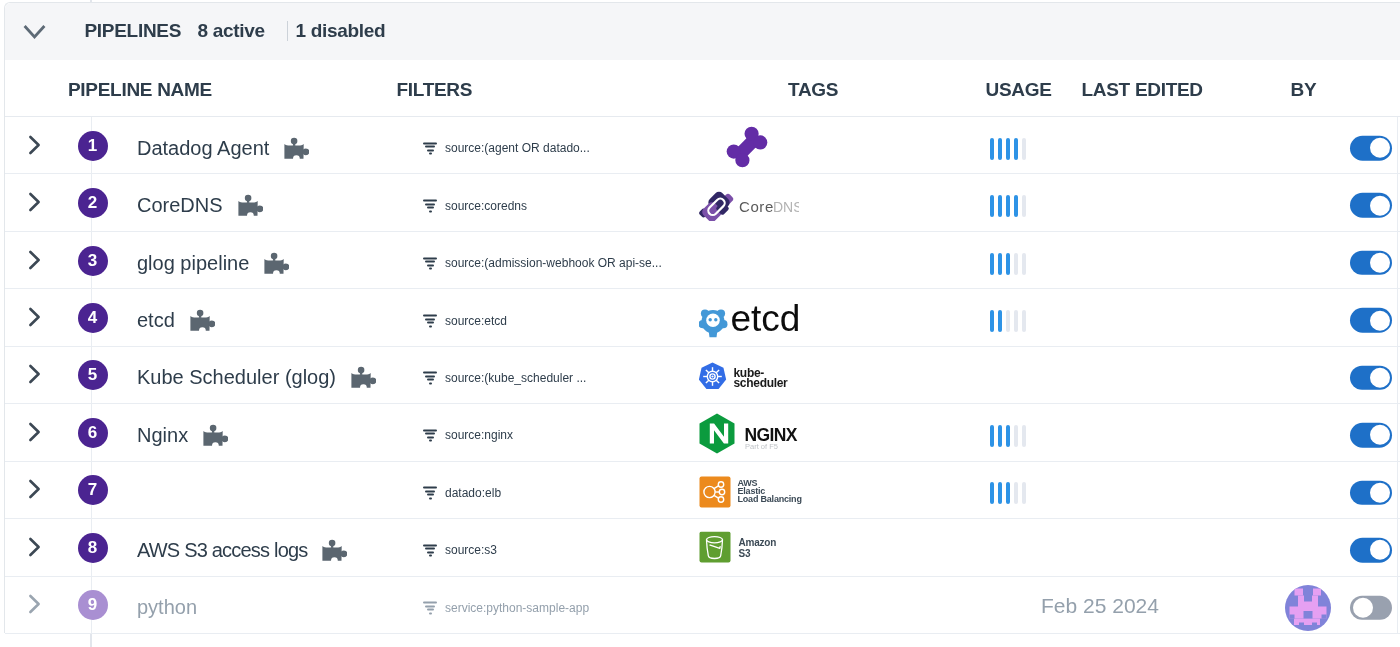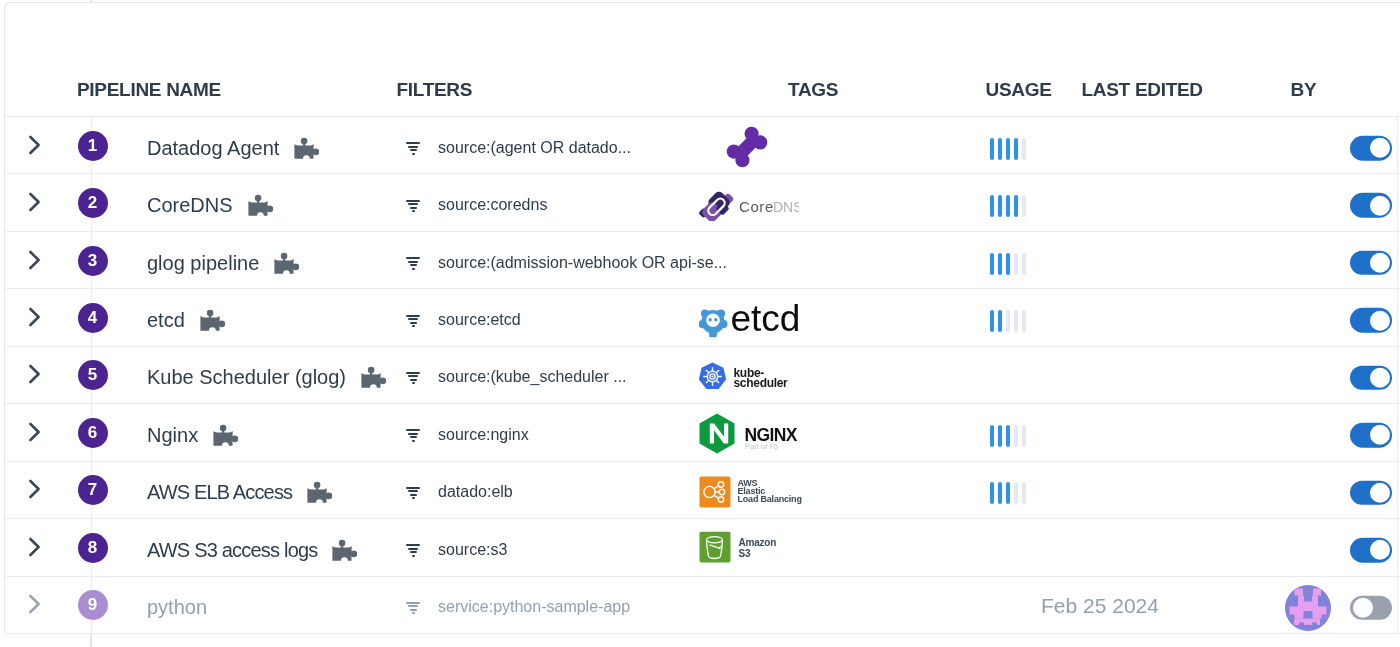--- a/index.html
+++ b/index.html
@@ -18,25 +18,25 @@
 #colhead { position:absolute; left:0; top:57px; width:100%; height:57px; background:#fff; border-bottom:1px solid #e6eaef; }
 #colhead span { position:absolute; top:19px; font-size:19px; font-weight:bold; color:#2e3d4b; letter-spacing:-0.3px; }
 #rows { position:absolute; left:0; top:114px; width:100%; }
 .row { position:relative; width:100%; height:57.44px; border-bottom:1px solid #e9edf2; background:#fff; }
 .row .vline { position:absolute; left:86px; top:0; bottom:0; width:1px; background:#e9edf2; }
 .row .vline2 { position:absolute; left:1392px; top:0; bottom:0; width:1px; background:#e9edf2; }
 .chev { position:absolute; left:23px; top:calc(50% + 1.5px); transform:translateY(-50%); }
 .badge { position:absolute; left:72.5px; top:calc(50% + 0.5px); transform:translateY(-50%); width:30px; height:30px; border-radius:50%;
   background:#4b2491; color:#fff; font-size:17px; font-weight:bold; display:flex; align-items:center; justify-content:center; z-index:2;}
 .row.dis .badge { background:#a98fd2; }
-.name { position:absolute; left:142px; top:calc(50% + 2.5px); transform:translateY(-50%); display:flex; align-items:center; gap:14px;
+.name { position:absolute; left:132px; top:calc(50% + 2.5px); transform:translateY(-50%); display:flex; align-items:center; gap:14px;
   font-size:20px; color:#2e3d4b; white-space:nowrap; }
 .row.dis .name { color:#94a0ac;justify-content:center; }
-.filter { position:absolute; left:401px; top:calc(50% + 2.5px); transform:translateY(-50%); display:flex; align-items:center; gap:18px;
-  font-size:16px; color:#2e3d4b; white-space:nowrap; }
+.filter { position:absolute; left:418px; top:calc(50% + 2.5px); transform:translateY(-50%); display:flex; align-items:center; gap:8px;
+  font-size:12px; color:#2e3d4b; white-space:nowrap; }
 .row.dis .filter { color:#94a0ac; }
 .funnel { width:14px; height:13px; flex:none; margin-top:2px; }
 .funnel div { background:#2e3d4b; height:2px; border-radius:1px; margin:0 auto 1.5px auto; }
 .row.dis .funnel div { background:#94a0ac; }
 .fu1 { width:13.5px; } .fu2 { width:10.5px; } .fu3 { width:7px; } .fu4 { width:3px; }
 .logo { position:absolute; left:694px; top:calc(50% + 1.8px); transform:translateY(-50%); display:flex; align-items:center; }
 .usage { position:absolute; left:984.5px; top:calc(50% + 3.6px); transform:translateY(-50%); display:flex; gap:3.75px; }
 .usage i { display:block; width:4.3px; height:22px; border-radius:2.2px; background:#e4e8ef; }
 .usage i.on { background:#2e93e6; }
 .edited { position:absolute; left:1036px; top:calc(50% + 1.5px); transform:translateY(-50%); font-size:21px; color:#94a0ac; }
@@ -45,22 +45,31 @@
 .toggle i { position:absolute; top:2.25px; right:2.5px; width:20px; height:20px; border-radius:50%; background:#fff; }
 .toggle.off { background:#99a1af; }
 .toggle.off i { right:auto; left:2.5px; }
 .avatar { position:absolute; left:1280px; top:8px; }
 </style>
 </head>
 <body>
 <div id="stage">
   <div id="underline"></div>
   <div id="table">
+    <div id="graybar">
+      <svg class="hchev" width="23" height="17" viewBox="0 0 23 17">
+          <polyline points="1.6,3 11.5,14 21.4,3" fill="none" stroke="#5d6a76" stroke-width="2.8"></polyline>
+        </svg>
+      <span class="t1">PIPELINES</span>
+      <span class="t2">8 active</span>
+      <div class="sep"></div>
+      <span class="t3">1 disabled</span>
+    </div>
     <div id="colhead">
-      <span style="left:72px">PIPELINE NAME</span>
+      <span style="left:63px">PIPELINE NAME</span>
       <span style="left:391.5px">FILTERS</span>
       <span style="left:783px">TAGS</span>
       <span style="left:980.5px">USAGE</span>
       <span style="left:1076.5px">LAST EDITED</span>
       <span style="left:1285.5px">BY</span>
     </div>
     <div id="rows">
         <div class="row">
           <div class="vline"></div>
           <div class="vline2"></div>
@@ -355,30 +364,20 @@
             <i></i>
           </div>
         </div>
         <div class="row">
           <div class="vline"></div>
           <div class="vline2"></div>
           <div class="chev"><svg width="13" height="20" viewBox="0 0 13 20">
               <polyline points="2.4,2 10.6,10 2.4,18" fill="none" stroke="#3c4854" stroke-width="2.6" stroke-linecap="round" stroke-linejoin="round"></polyline>
             </svg></div>
           <div class="badge">7</div>
-          <div class="name">
-            <span style="letter-spacing:-0.85px">AWS ELB Access</span>
-            <svg width="26" height="23" viewBox="0 0 26 23" fill="#5b6670">
-<path d="M1.4 7.4 C2.6 8.7 5.2 9.1 7.6 9 L14.6 9 C17.2 9.1 19.4 8.8 20.7 7.4 L20.5 22.2 L16.8 22.2 A3.4 3.4 0 0 0 10 22.2 L1.4 22.2 Z"></path>
-<circle cx="11.1" cy="4.6" r="3.3"></circle>
-              <rect x="9.9" y="4.8" width="2.4" height="4.6"></rect>
-<circle cx="22.9" cy="15.3" r="3.4"></circle>
-              <rect x="19.8" y="14.2" width="3.4" height="2.3"></rect>
-</svg>
-          </div>
           <div class="filter">
             <div class="funnel">
               <div class="fu1"></div>
               <div class="fu2"></div>
               <div class="fu3"></div>
               <div class="fu4"></div>
             </div>
             <span>datado:elb</span>
           </div>
           <div class="logo">

